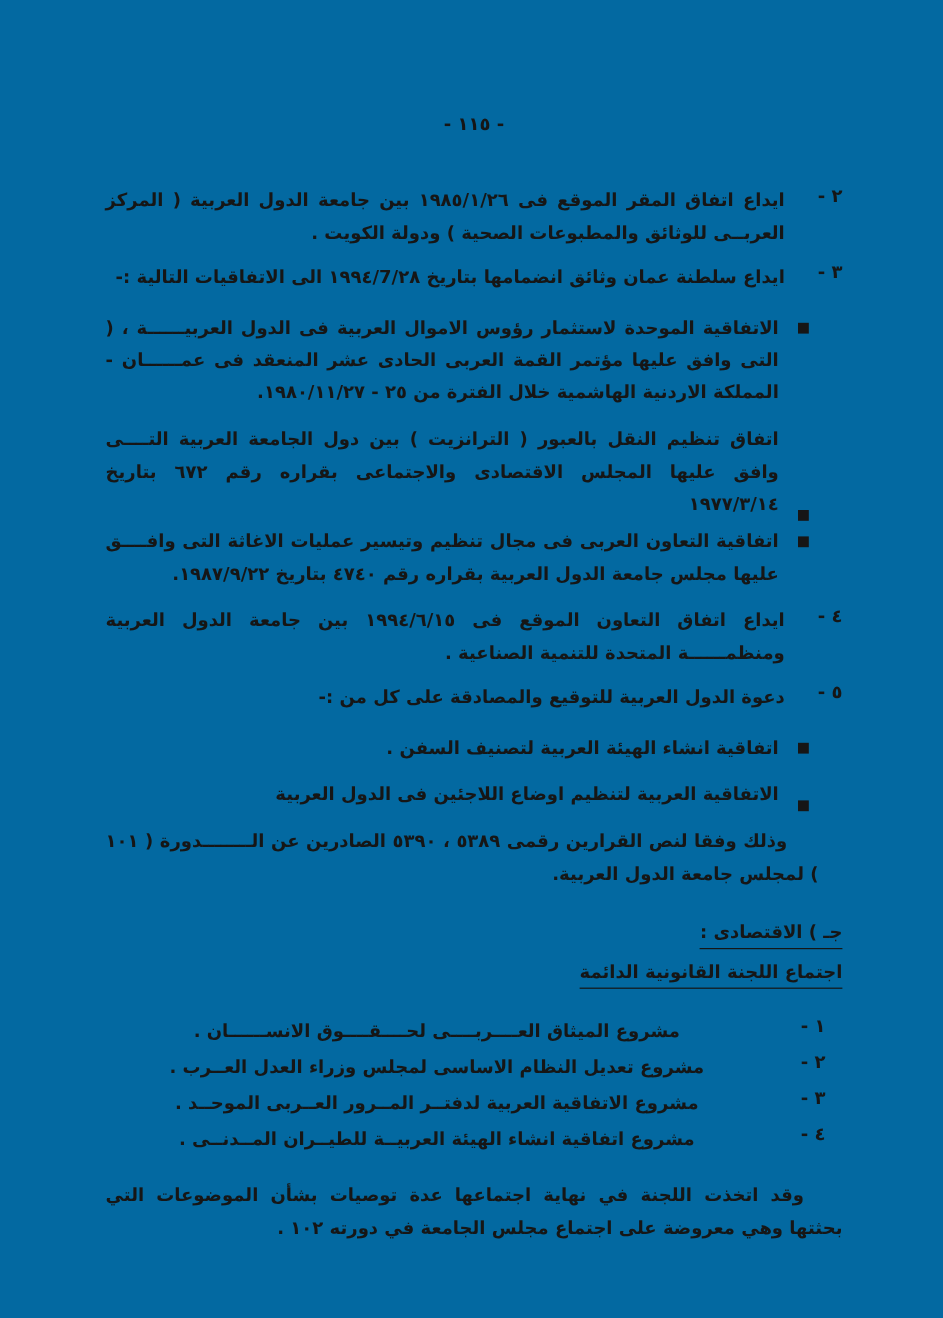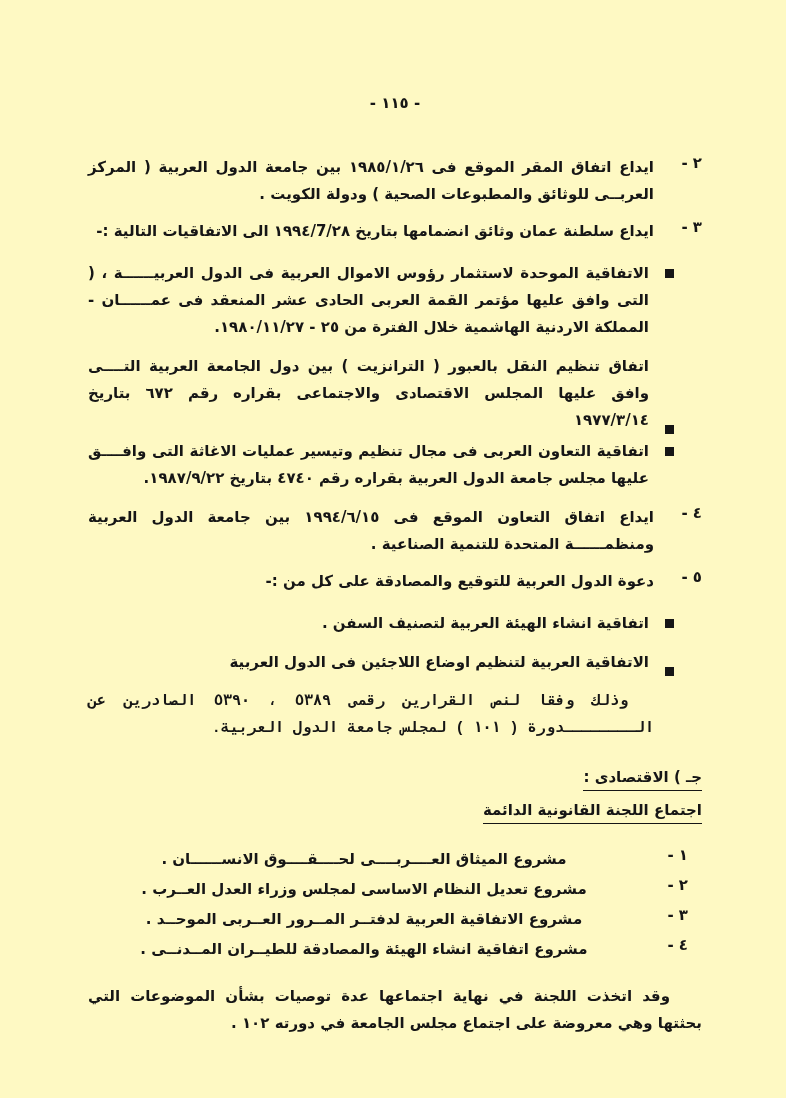--- a/index.html
+++ b/index.html
@@ -4,21 +4,21 @@
 <style>
   html, body { margin: 0; padding: 0; }
   body {
     width: 786px; height: 1098px;
     background: #f4f3f0;
     font-family: "DejaVu Sans", sans-serif;
   }
   .page {
     width: 786px; height: 1098px;
     box-sizing: border-box;
-    background: #fef9c3;
+    background: #0369a1;
     direction: rtl;
     color: #161616;
     font-weight: 700;
     font-size: 15px;
     padding: 94px 84px 36px 88px;
     overflow: hidden;
   }
   .page-number {
     text-align: center;
     letter-spacing: 2px;
@@ -32,21 +32,21 @@
   .mt2  { margin-top: 2px; }
   .bullets { margin: 15px 28px 0 0; }
   .bullet { display: flex; align-items: flex-start; margin-bottom: 12px; }
   .bullet.tight { margin-bottom: 4px; align-items: flex-end; }
   .sq {
     flex: 0 0 9px; width: 9px; height: 9px;
     background: #161616; margin-top: 9px; margin-left: 16px;
   }
   .btext { flex: 1; text-align: justify; line-height: 27px; }
   .para { text-align: justify; line-height: 27px; margin: 0; }
-  .closing-decisions { margin-top: 12px; margin-right: 48px; text-indent: 26px; font-family: Liberation Mono, monospace; }
+  .closing-decisions { margin-top: 12px; margin-right: 20px; text-indent: 26px; }
   .sec-heading { margin-top: 26px; }
   .sec-heading .ul, .sec-subheading .ul {
     display: inline-block;
     border-bottom: 1.6px solid #161616;
     padding-bottom: 4px;
   }
   .sec-subheading { margin-top: 10px; }
   .intro { margin-top: 36px; text-indent: 44px; }
   .agenda { margin: 22px 14px 0 0; }
   .agenda .item { margin-bottom: 3px; }
@@ -131,21 +131,21 @@
       <div class="item">
         <span class="num">٢ -</span>
         <div class="itext">مشروع تعديل النظام الاساسى لمجلس وزراء العدل العــرب .</div>
       </div>
       <div class="item">
         <span class="num">٣ -</span>
         <div class="itext">مشروع الاتفاقية العربية لدفتــر المــرور العــربى الموحــد .</div>
       </div>
       <div class="item">
         <span class="num">٤ -</span>
-        <div class="itext">مشروع اتفاقية انشاء الهيئة والمصادقة للطيــران المــدنــى .</div>
+        <div class="itext">مشروع اتفاقية انشاء الهيئة العربيــة للطيــران المــدنــى .</div>
       </div>
     </div>
 
     <p class="para final">وقد اتخذت اللجنة في نهاية اجتماعها عدة توصيات بشأن الموضوعات التي بحثتها وهي معروضة على اجتماع مجلس الجامعة في دورته ١٠٢ .</p>
 
   </section>
 
 </div>
 
 </body></html>

